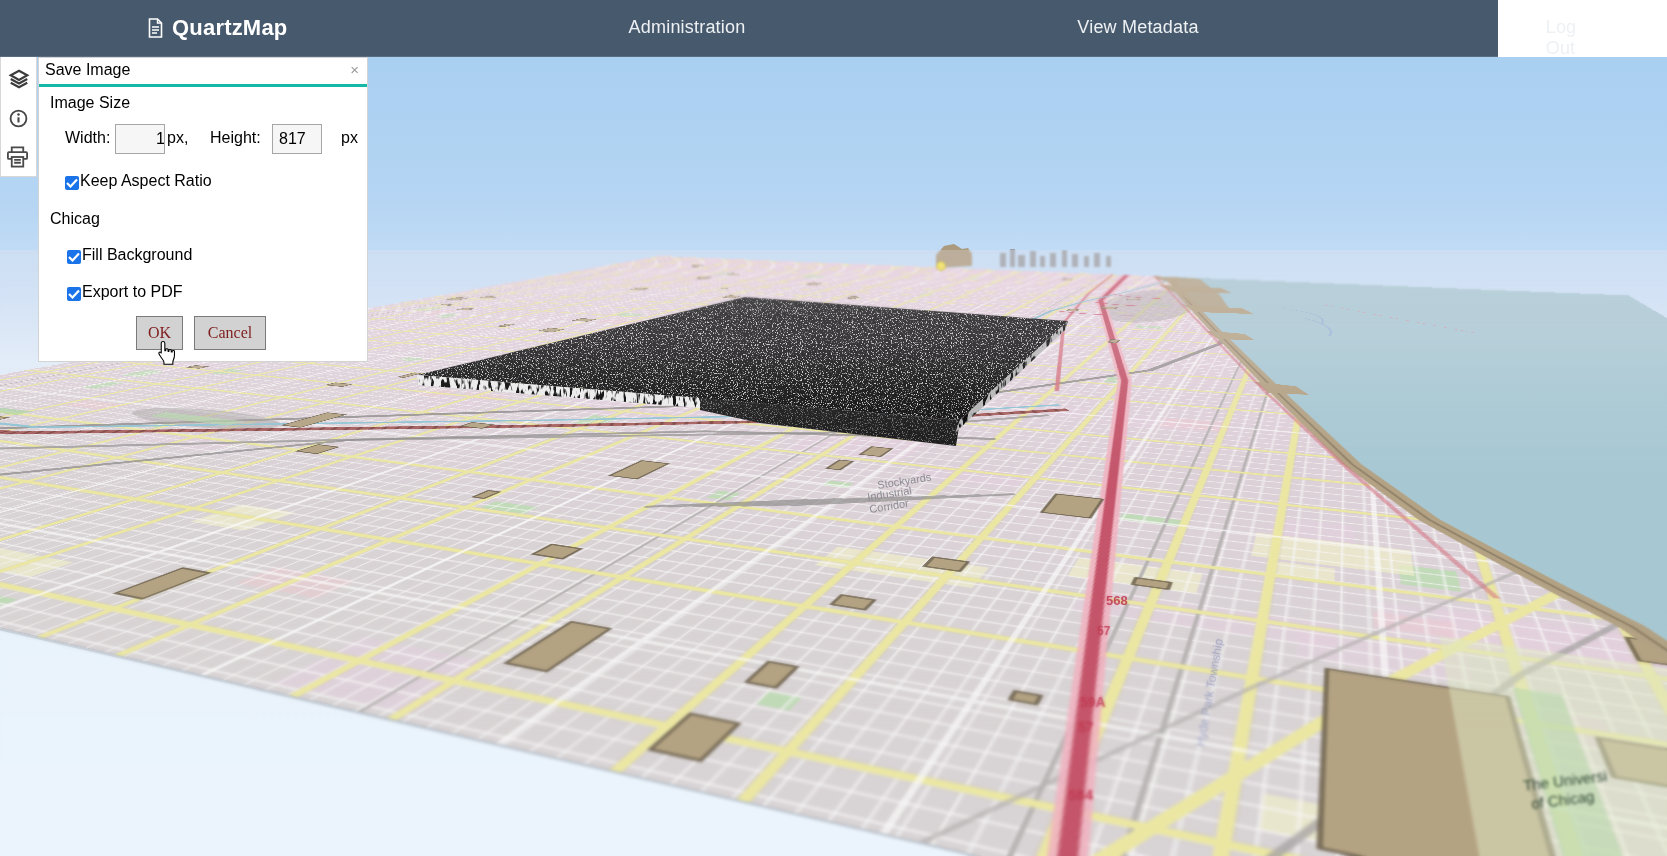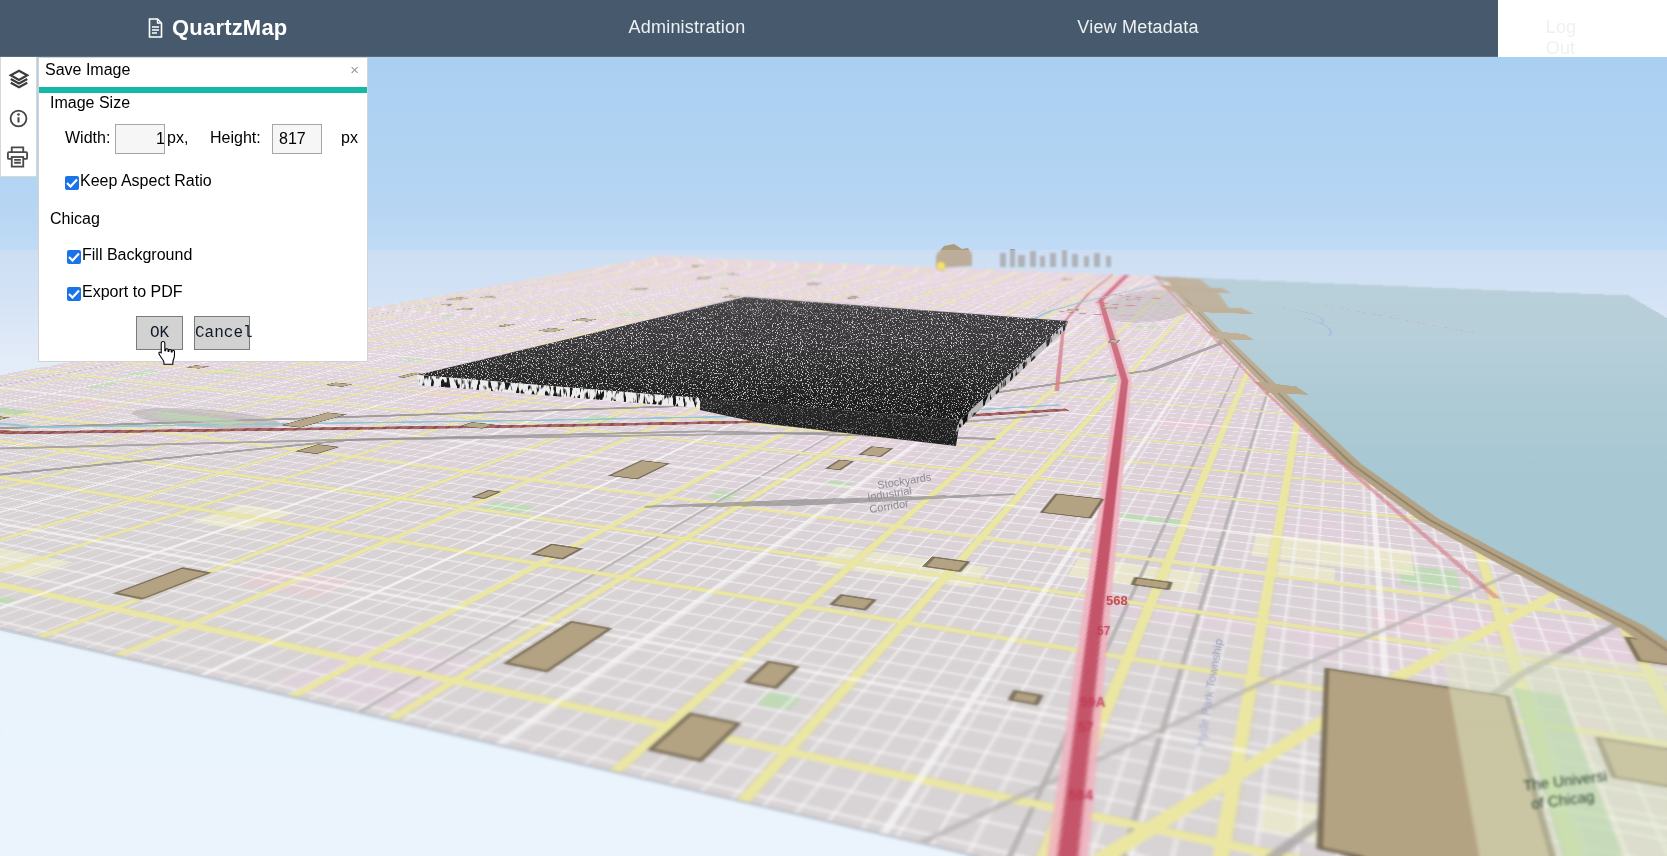--- a/index.html
+++ b/index.html
@@ -10,35 +10,35 @@
 #blurnear{position:absolute;left:0;top:500px;width:1667px;height:299px;backdrop-filter:blur(1.7px);-webkit-backdrop-filter:blur(1.7px);-webkit-mask-image:linear-gradient(to bottom,transparent,#000 60%);mask-image:linear-gradient(to bottom,transparent,#000 60%);pointer-events:none}
 #blurfar{position:absolute;left:0;top:193px;width:1667px;height:70px;backdrop-filter:blur(1.1px);-webkit-backdrop-filter:blur(1.1px);-webkit-mask-image:linear-gradient(to bottom,#000 40%,transparent);mask-image:linear-gradient(to bottom,#000 40%,transparent);pointer-events:none}
 #haze{position:absolute;left:0;top:193px;width:1667px;height:230px;
  background:linear-gradient(to bottom,rgba(240,233,240,0.26) 0%,rgba(240,233,240,0.22) 38%,rgba(242,235,242,0.08) 68%,rgba(242,235,242,0) 100%);pointer-events:none}
 #navbar{position:absolute;left:0;top:0;width:1498px;height:57px;background:#47596c;border-bottom:1px solid #5a6c80;color:#eef1f4}
 .nav{position:absolute;top:17px;font-size:18px;letter-spacing:0.2px;transform:translateX(-50%)}
 #logo{position:absolute;left:172px;top:15px;font-size:22px;font-weight:bold;color:#fff;letter-spacing:0.2px}
 #logoicon{position:absolute;left:148px;top:18px}
 #toolbar{position:absolute;left:0;top:57px;width:37px;height:120px;background:#fff;border:1px solid #d7d7d7;border-top:none}
 #dialog{position:absolute;left:38px;top:57px;width:330px;height:305px;background:#fff;border:1px solid #d3d3d3;font-size:16px;color:#000}
-#dlghead{position:relative;height:35px;border-bottom:6px solid #14b8a6}
+#dlghead{position:relative;height:29px;border-bottom:3px solid #14b8a6}
 #dlghead span.t{position:absolute;left:6px;top:3px;font-size:16px}
 #dlgx{position:absolute;right:8px;top:3px;color:#9a9a9a;font-size:15px}
 .ulink{}
 #imgsize{position:absolute;left:11px;top:36px}
 #wrow{position:absolute;left:18px;top:66px;width:320px;height:34px}
 #wrow input{width:50px;height:30px;border:1px solid #a6a6a6;background:#f6f6f6;font-size:16px;font-family:"Liberation Sans",sans-serif;padding-left:6px}
 .cbrow{position:absolute;display:flex;align-items:flex-end}
 .cb{width:14px;height:14px;background:#1a73e8;border-radius:2px;display:inline-block;position:relative;margin-right:1px}
 .cb svg{position:absolute;left:1px;top:2px}
 #optlbl{position:absolute;left:11px;top:152px}
 #btns{position:absolute;left:97px;top:258px}
-button{font-family:Liberation Mono, monospace;font-size:16px;background:#d2d2d2;border:1.5px solid #7a7a7a;color:#0f172a}
+button{font-family:Liberation Serif, serif;font-size:16px;background:#d2d2d2;border:1.5px solid #7a7a7a;color:#7f1d1d}
 #okbtn{width:47px;height:34px;margin-right:11px}
-#cxbtn{width:56px;height:34px}
+#cxbtn{width:72px;height:34px}
 </style></head><body>
 <div id="app">
  <div id="scene">
   <div id="ground"><svg width="1600" height="1600" viewBox="0 0 1600 1600">
           <rect width="1600" height="1600" fill="#d8d3d4"></rect>
           <defs>
             <linearGradient id="lg1" x1="0" y1="0" x2="0" y2="1">
               <stop offset="0" stop-color="#e6ccdc" stop-opacity="0.95"></stop>
               <stop offset="0.45" stop-color="#e4cfdd" stop-opacity="0.72"></stop>
               <stop offset="0.65" stop-color="#e3cede" stop-opacity="0.52"></stop>

